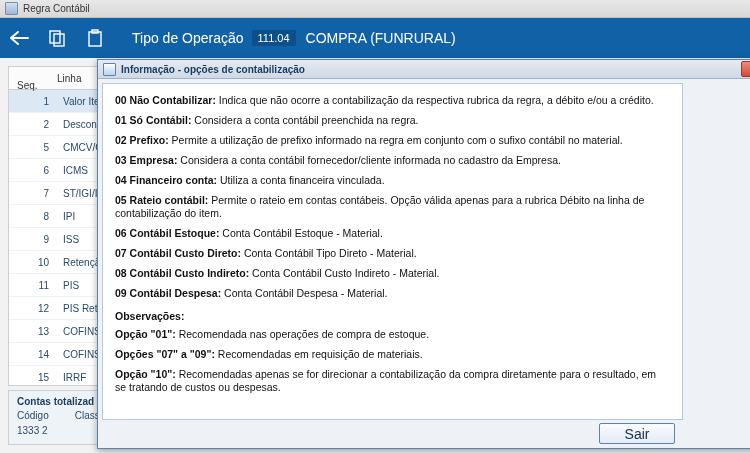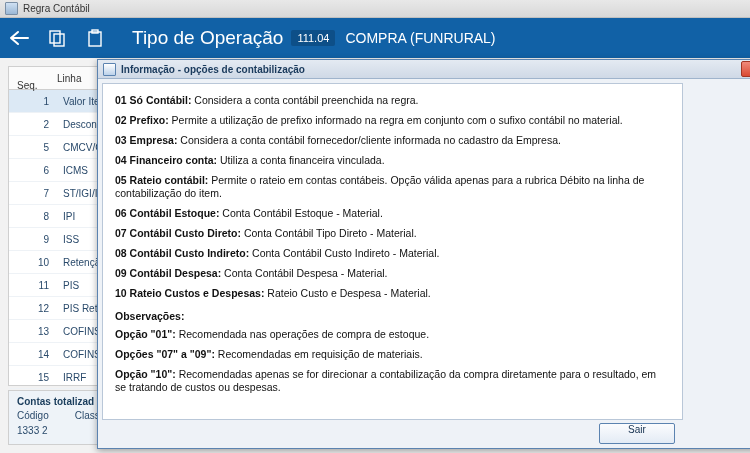--- a/index.html
+++ b/index.html
@@ -57,21 +57,21 @@
     align-items: center;
     box-sizing: border-box;
   }
   .tb-btn {
     width: 38px; height: 40px;
     display: flex; align-items: center; justify-content: center;
     color: #ffffff;
   }
   .tb-btn svg { display: block; }
   .op-label {
-    font-size: 19px;
+    font-size: 14px;
     margin-left: 18px;
     color: #ffffff;
   }
   .op-code {
     background: #0d4f88;
     color: #ffffff;
     font-size: 11px;
     padding: 2px 6px;
     margin-left: 8px;
     border-radius: 2px;
@@ -214,23 +214,24 @@
     width: 581px;
     height: 24px;
   }
   .btn-sair {
     position: absolute;
     right: 8px; top: 1px;
     width: 74px; height: 19px;
     background: linear-gradient(#fbfcfe, #e3ebf4);
     border: 1px solid #5b83b0;
     border-radius: 2px;
-    font-size: 10px;
+    font-size: 14px;
     color: #15314f;
     display: flex;
+    align-items: center;
     justify-content: center;
   }
 </style>
 </head>
 <body>
 
 <div id="app">
 
   <div class="win-titlebar">
     <div class="win-icon"></div>
@@ -354,30 +355,30 @@
 
   <div class="modal">
     <div class="modal-titlebar">
       <div class="modal-icon"></div>
       <div class="modal-title">Informação - opções de contabilização</div>
       <div class="modal-close">✕</div>
     </div>
 
     <div class="modal-body">
       <div id="options-list">
+          <div class="m-line"><b>00 Não Contabilizar:</b><span> Indica que não ocorre a contabilização da respectiva rubrica da regra, a débito e/ou a crédito.</span></div>
           <div class="m-line"><b>01 Só Contábil:</b><span> Considera a conta contábil preenchida na regra.</span></div>
           <div class="m-line"><b>02 Prefixo:</b><span> Permite a utilização de prefixo informado na regra em conjunto com o sufixo contábil no material.</span></div>
           <div class="m-line"><b>03 Empresa:</b><span> Considera a conta contábil fornecedor/cliente informada no cadastro da Empresa.</span></div>
           <div class="m-line"><b>04 Financeiro conta:</b><span> Utiliza a conta financeira vinculada.</span></div>
           <div class="m-line"><b>05 Rateio contábil:</b><span>  Permite o rateio em contas contábeis. Opção válida apenas para a rubrica Débito na linha de contabilização do item.</span></div>
           <div class="m-line"><b>06 Contábil Estoque:</b><span> Conta Contábil Estoque - Material.</span></div>
           <div class="m-line"><b>07 Contábil Custo Direto:</b><span> Conta Contábil Tipo Direto - Material.</span></div>
           <div class="m-line"><b>08 Contábil Custo Indireto:</b><span> Conta Contábil Custo Indireto - Material.</span></div>
           <div class="m-line"><b>09 Contábil Despesa:</b><span> Conta Contábil Despesa - Material.</span></div>
-          <div class="m-line"><b>10 Rateio Custos e Despesas:</b><span> Rateio Custo e Despesa - Material.</span></div>
         </div>
       <div class="m-head">Observações:</div>
       <div id="notes-list">
           <div class="m-line"><b>Opção "01":</b><span> Recomendada nas operações de compra de estoque.</span></div>
           <div class="m-line"><b>Opções "07" a "09":</b><span> Recomendadas em requisição de materiais.</span></div>
           <div class="m-line"><b>Opção "10":</b><span> Recomendadas apenas se for direcionar a contabilização da compra diretamente para o resultado, em se tratando de custos ou despesas.</span></div>
         </div>
 
     </div>
 

